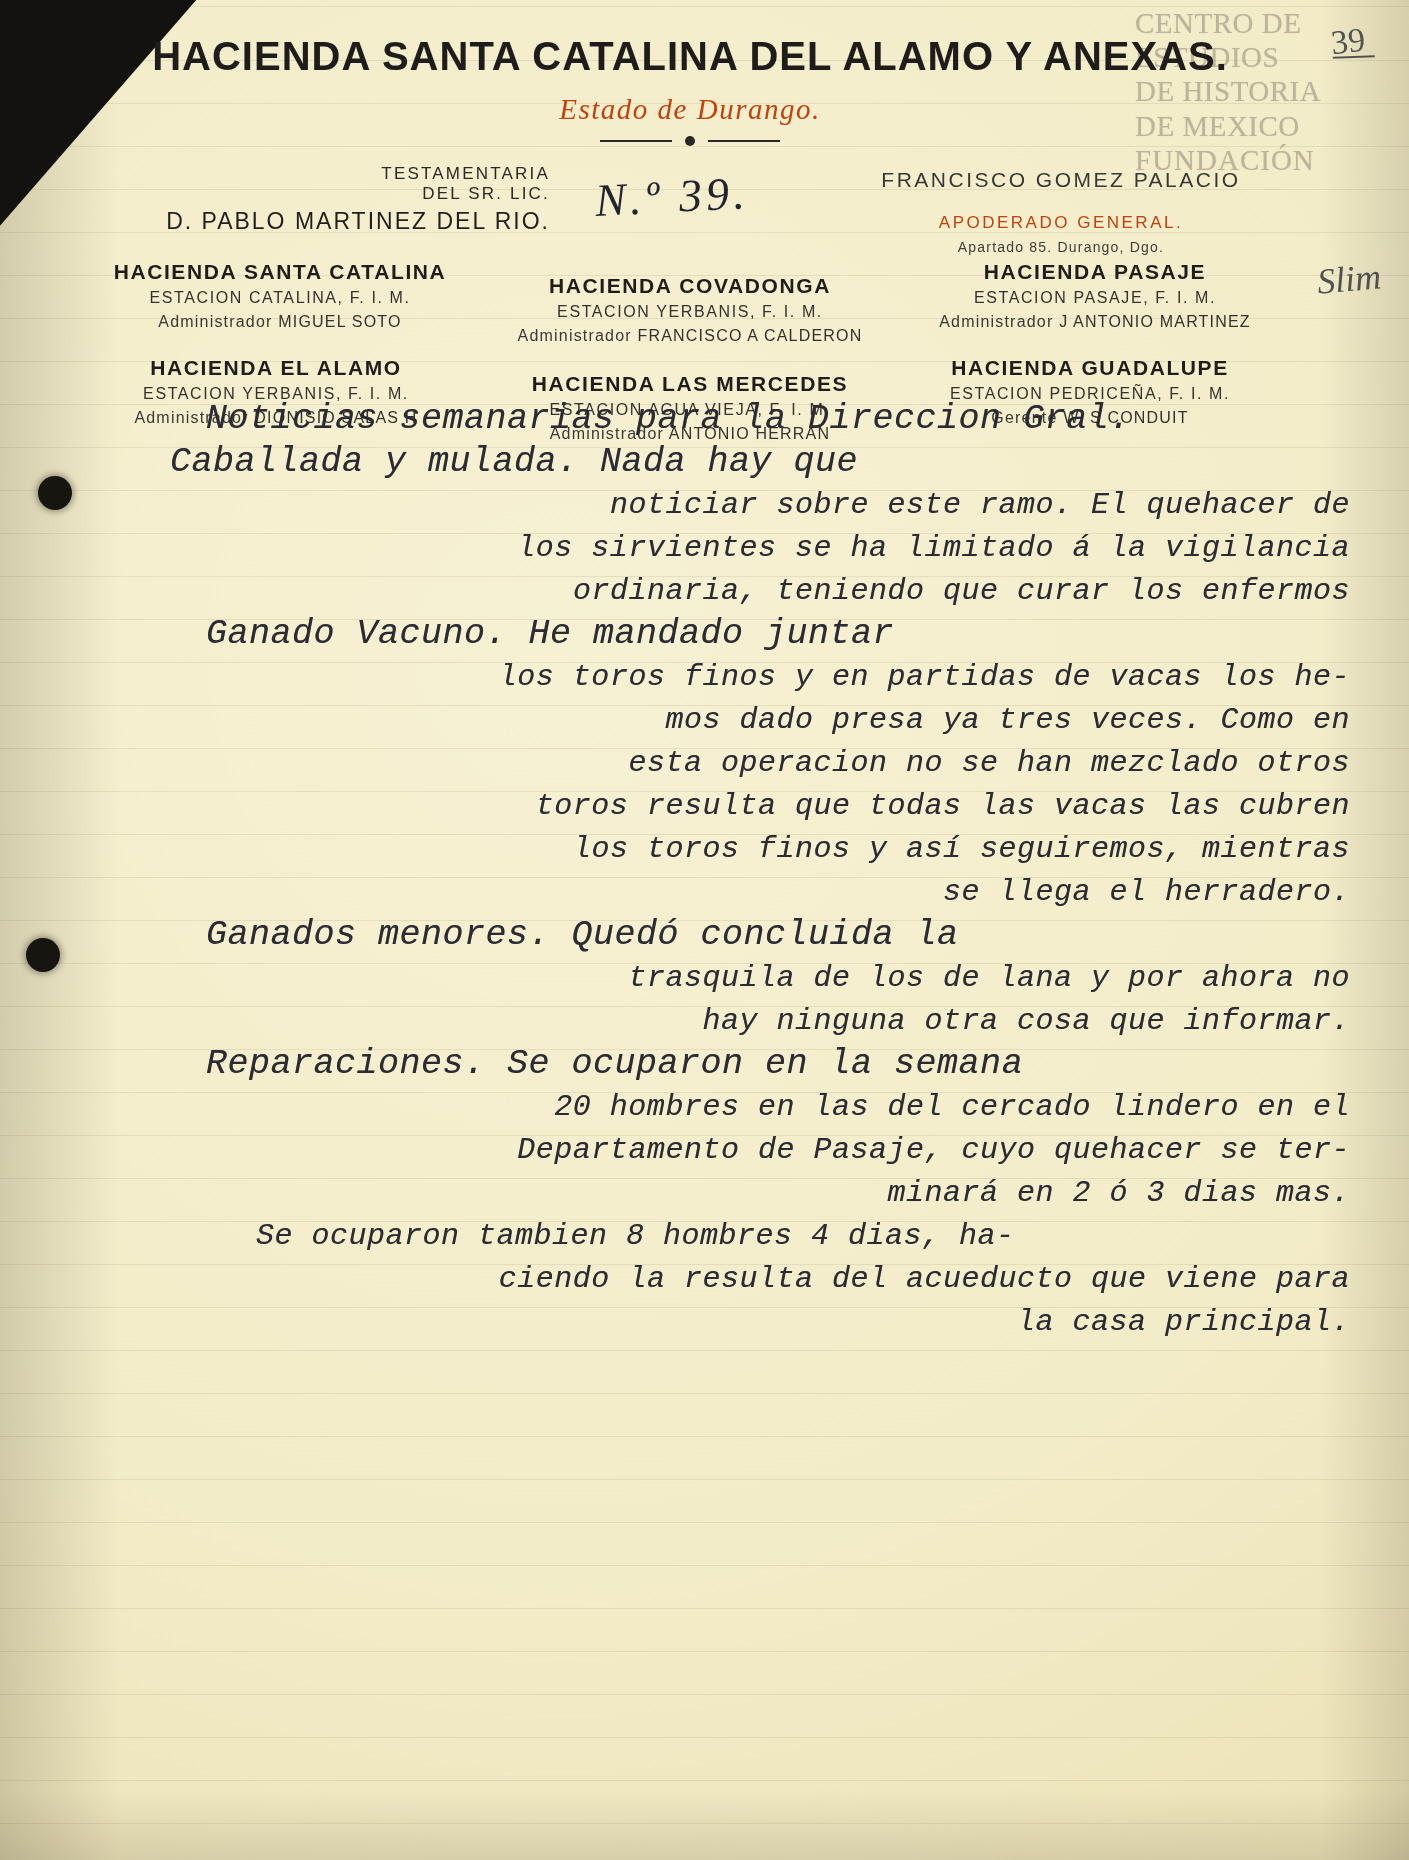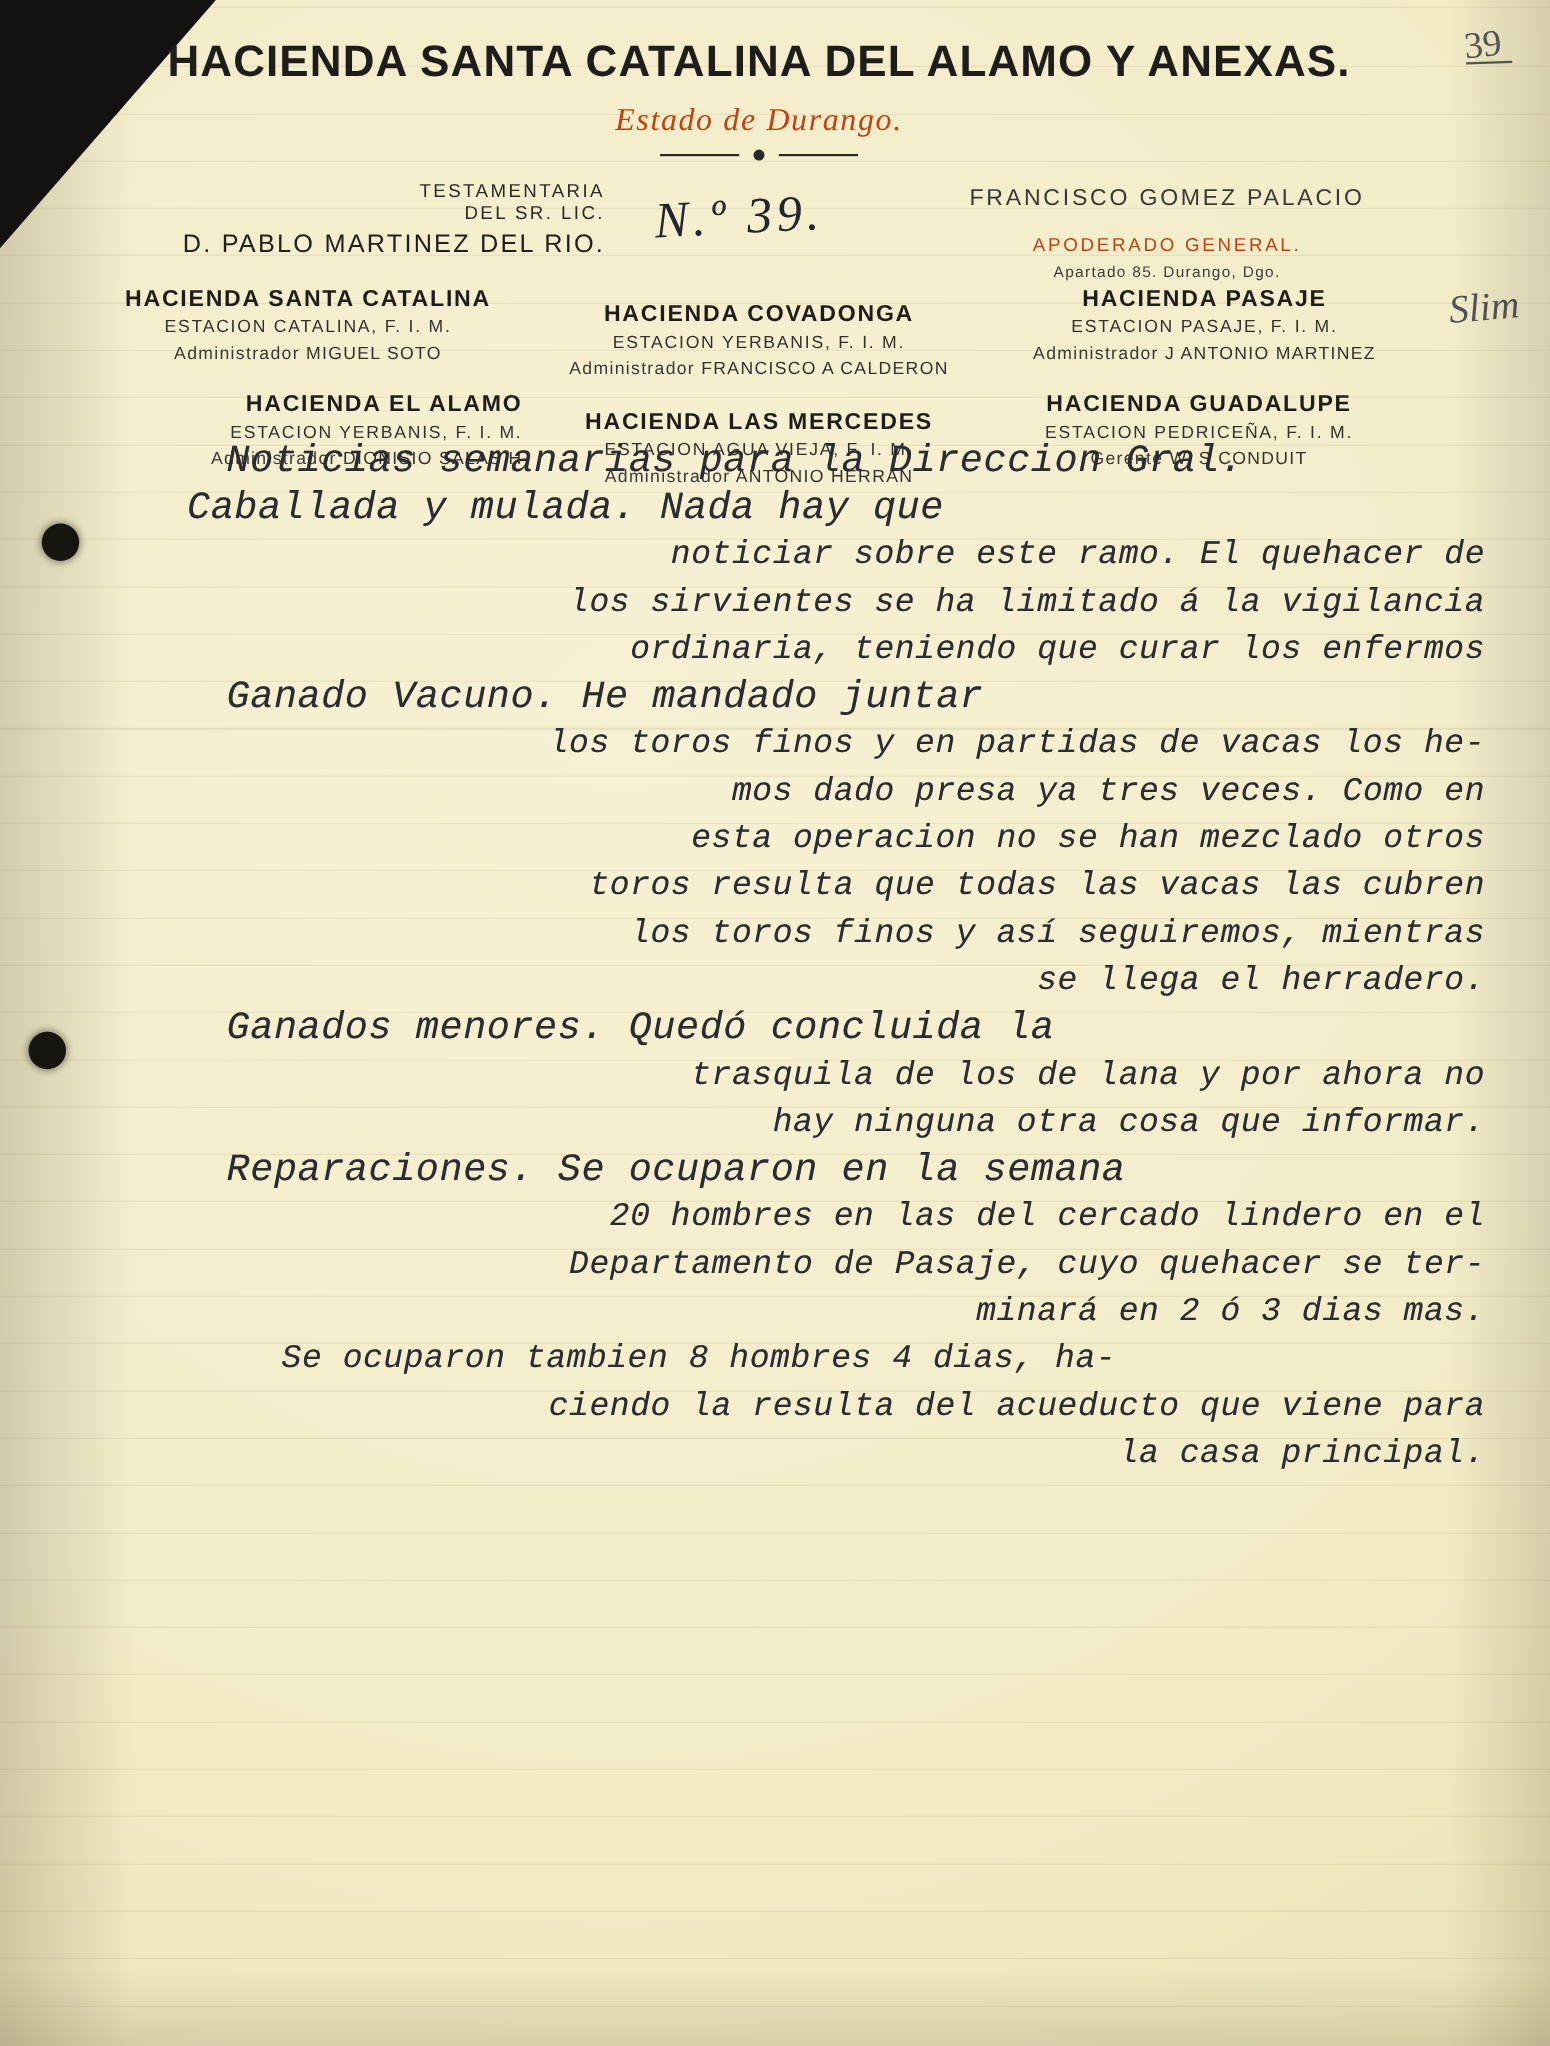--- a/index.html
+++ b/index.html
@@ -237,21 +237,21 @@
   }
   .hac .adm {
     font-size: 16px;
     letter-spacing: 1.2px;
     margin-top: 6px;
     color: #33312e;
   }
   .hac .adm b { font-weight: normal; color: #3a3835; }
 
   #h-sc  { left: 0px;   top: 0px;   width: 370px; }
-  #h-ea  { left: 20px;   top: 96px;  width: 360px; text-align: right; }
+  #h-ea  { left: 1px;   top: 96px;  width: 360px; }
   #h-cov { left: 395px; top: 14px;  width: 400px; }
   #h-lm  { left: 395px; top: 112px; width: 400px; }
   #h-pas { left: 810px; top: 0px;   width: 380px; }
   #h-gua { left: 800px; top: 96px;  width: 390px; }
 
   
   #scribble {
     position: absolute;
     right: 28px;
     top: 258px;
@@ -295,20 +295,27 @@
 
   <div id="paper"></div>
   <div id="rules"></div>
   <div id="leftshade"></div>
   <div id="rightshade"></div>
   <div id="bottomshade"></div>
   <div id="corner"></div>
   <div class="punch" id="punch1"></div>
   <div class="punch" id="punch2"></div>
 
+  <div id="stamp">
+    <div>CENTRO DE</div>
+    <div>ESTUDIOS</div>
+    <div>DE HISTORIA</div>
+    <div>DE MEXICO</div>
+    <div class="fund">FUNDACIÓN</div>
+  </div>
 
   <div id="folio">
     <span>39</span>
     <span class="underline"></span>
   </div>
 
   <div id="letterhead">
 
     <div id="title">HACIENDA SANTA CATALINA DEL ALAMO Y ANEXAS.</div>
 

